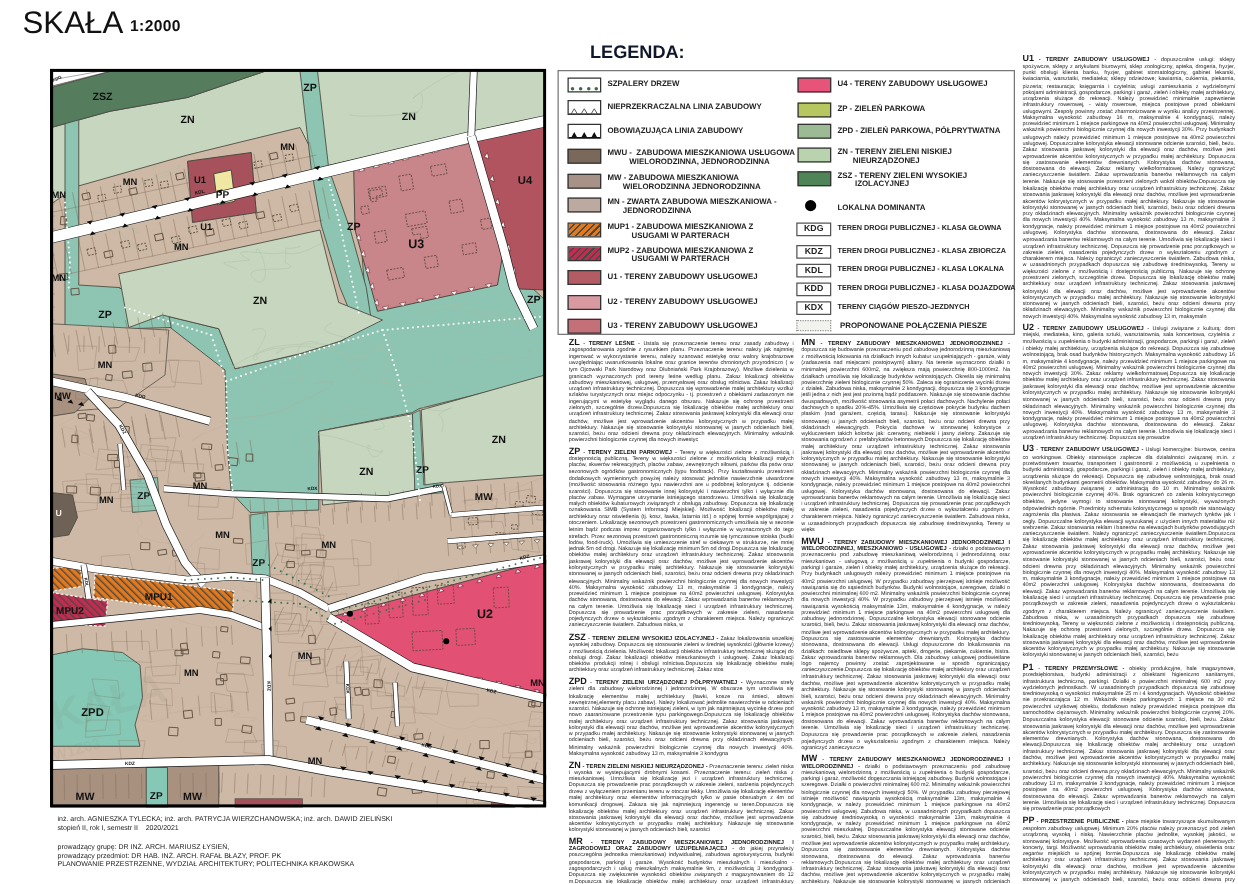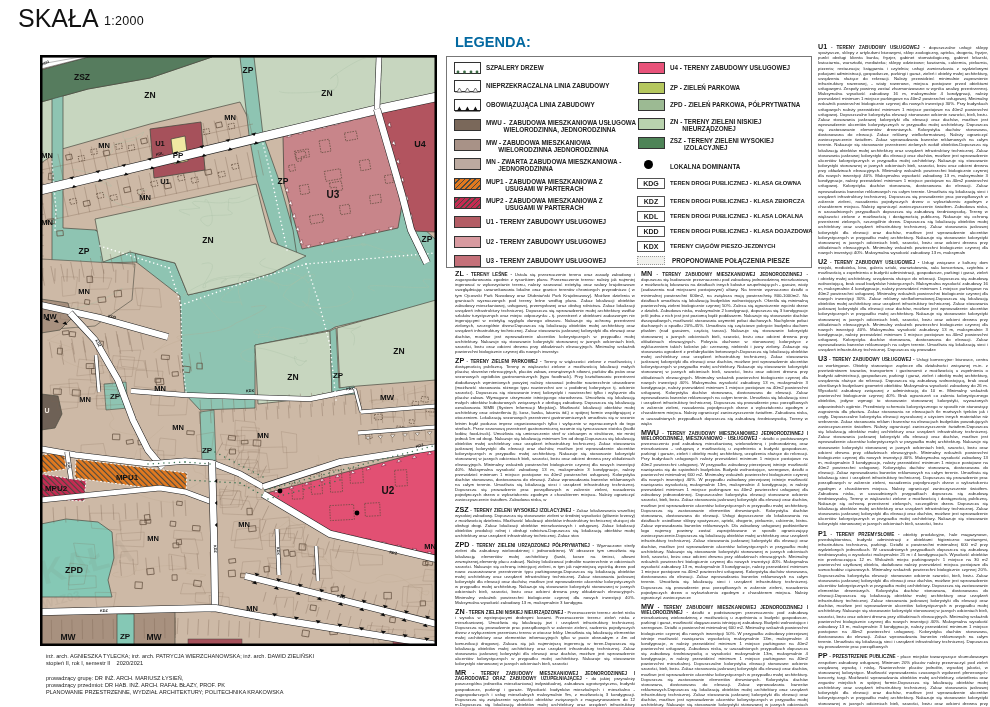--- a/index.html
+++ b/index.html
@@ -1,21 +1,21 @@
 <!DOCTYPE html>
 <html lang="pl"><head><meta charset="utf-8"><title>SKAŁA MPZP</title>
 <style>
 *{margin:0;padding:0;box-sizing:border-box}
 html,body{width:990px;height:707px;background:#fff;font-family:"Liberation Sans",sans-serif;overflow:hidden}
 .abs{position:absolute}
 #page{position:relative;width:990px;height:707px;background:#fff}
 #title{left:18px;top:4px;font-weight:normal;font-size:25px;letter-spacing:0;color:#111}
-#scale{left:104px;top:14px;font-size:12.5px;font-weight:normal;color:#111;letter-spacing:.3px}
+#scale{left:104px;top:14px;font-size:12.5px;font-weight:bold;color:#111;letter-spacing:.3px}
 #subtitle{left:21px;top:30px;font-size:12.4px;color:#2a2a2a;letter-spacing:0}
-#legendtitle{left:455px;top:34px;font-size:14.5px;font-weight:bold;color:#0369a1}
+#legendtitle{left:472px;top:34px;font-size:14.5px;font-weight:bold;color:#0f172a}
 .lgitem{position:absolute;font-size:6.3px;font-weight:bold;color:#222;line-height:7px}
 .lgpatch{position:absolute;width:27px;height:12px;border:1px solid #333}
 .kdbox{position:absolute;width:28px;height:11px;border:0.8px solid #555;background:#fff;font-size:7px;font-weight:bold;text-align:center;line-height:10px;color:#222}
 .col{position:absolute;font-size:4.35px;line-height:5.12px;color:#1a1a1a;text-align:justify}
 .col p{margin-bottom:4px}
 .bg{font-size:7.2px;font-weight:bold}
 .hb{font-weight:bold;font-size:4.6px}
 .cred{position:absolute;font-size:5.6px;color:#222;line-height:7px}
 </style></head>
 <body>

